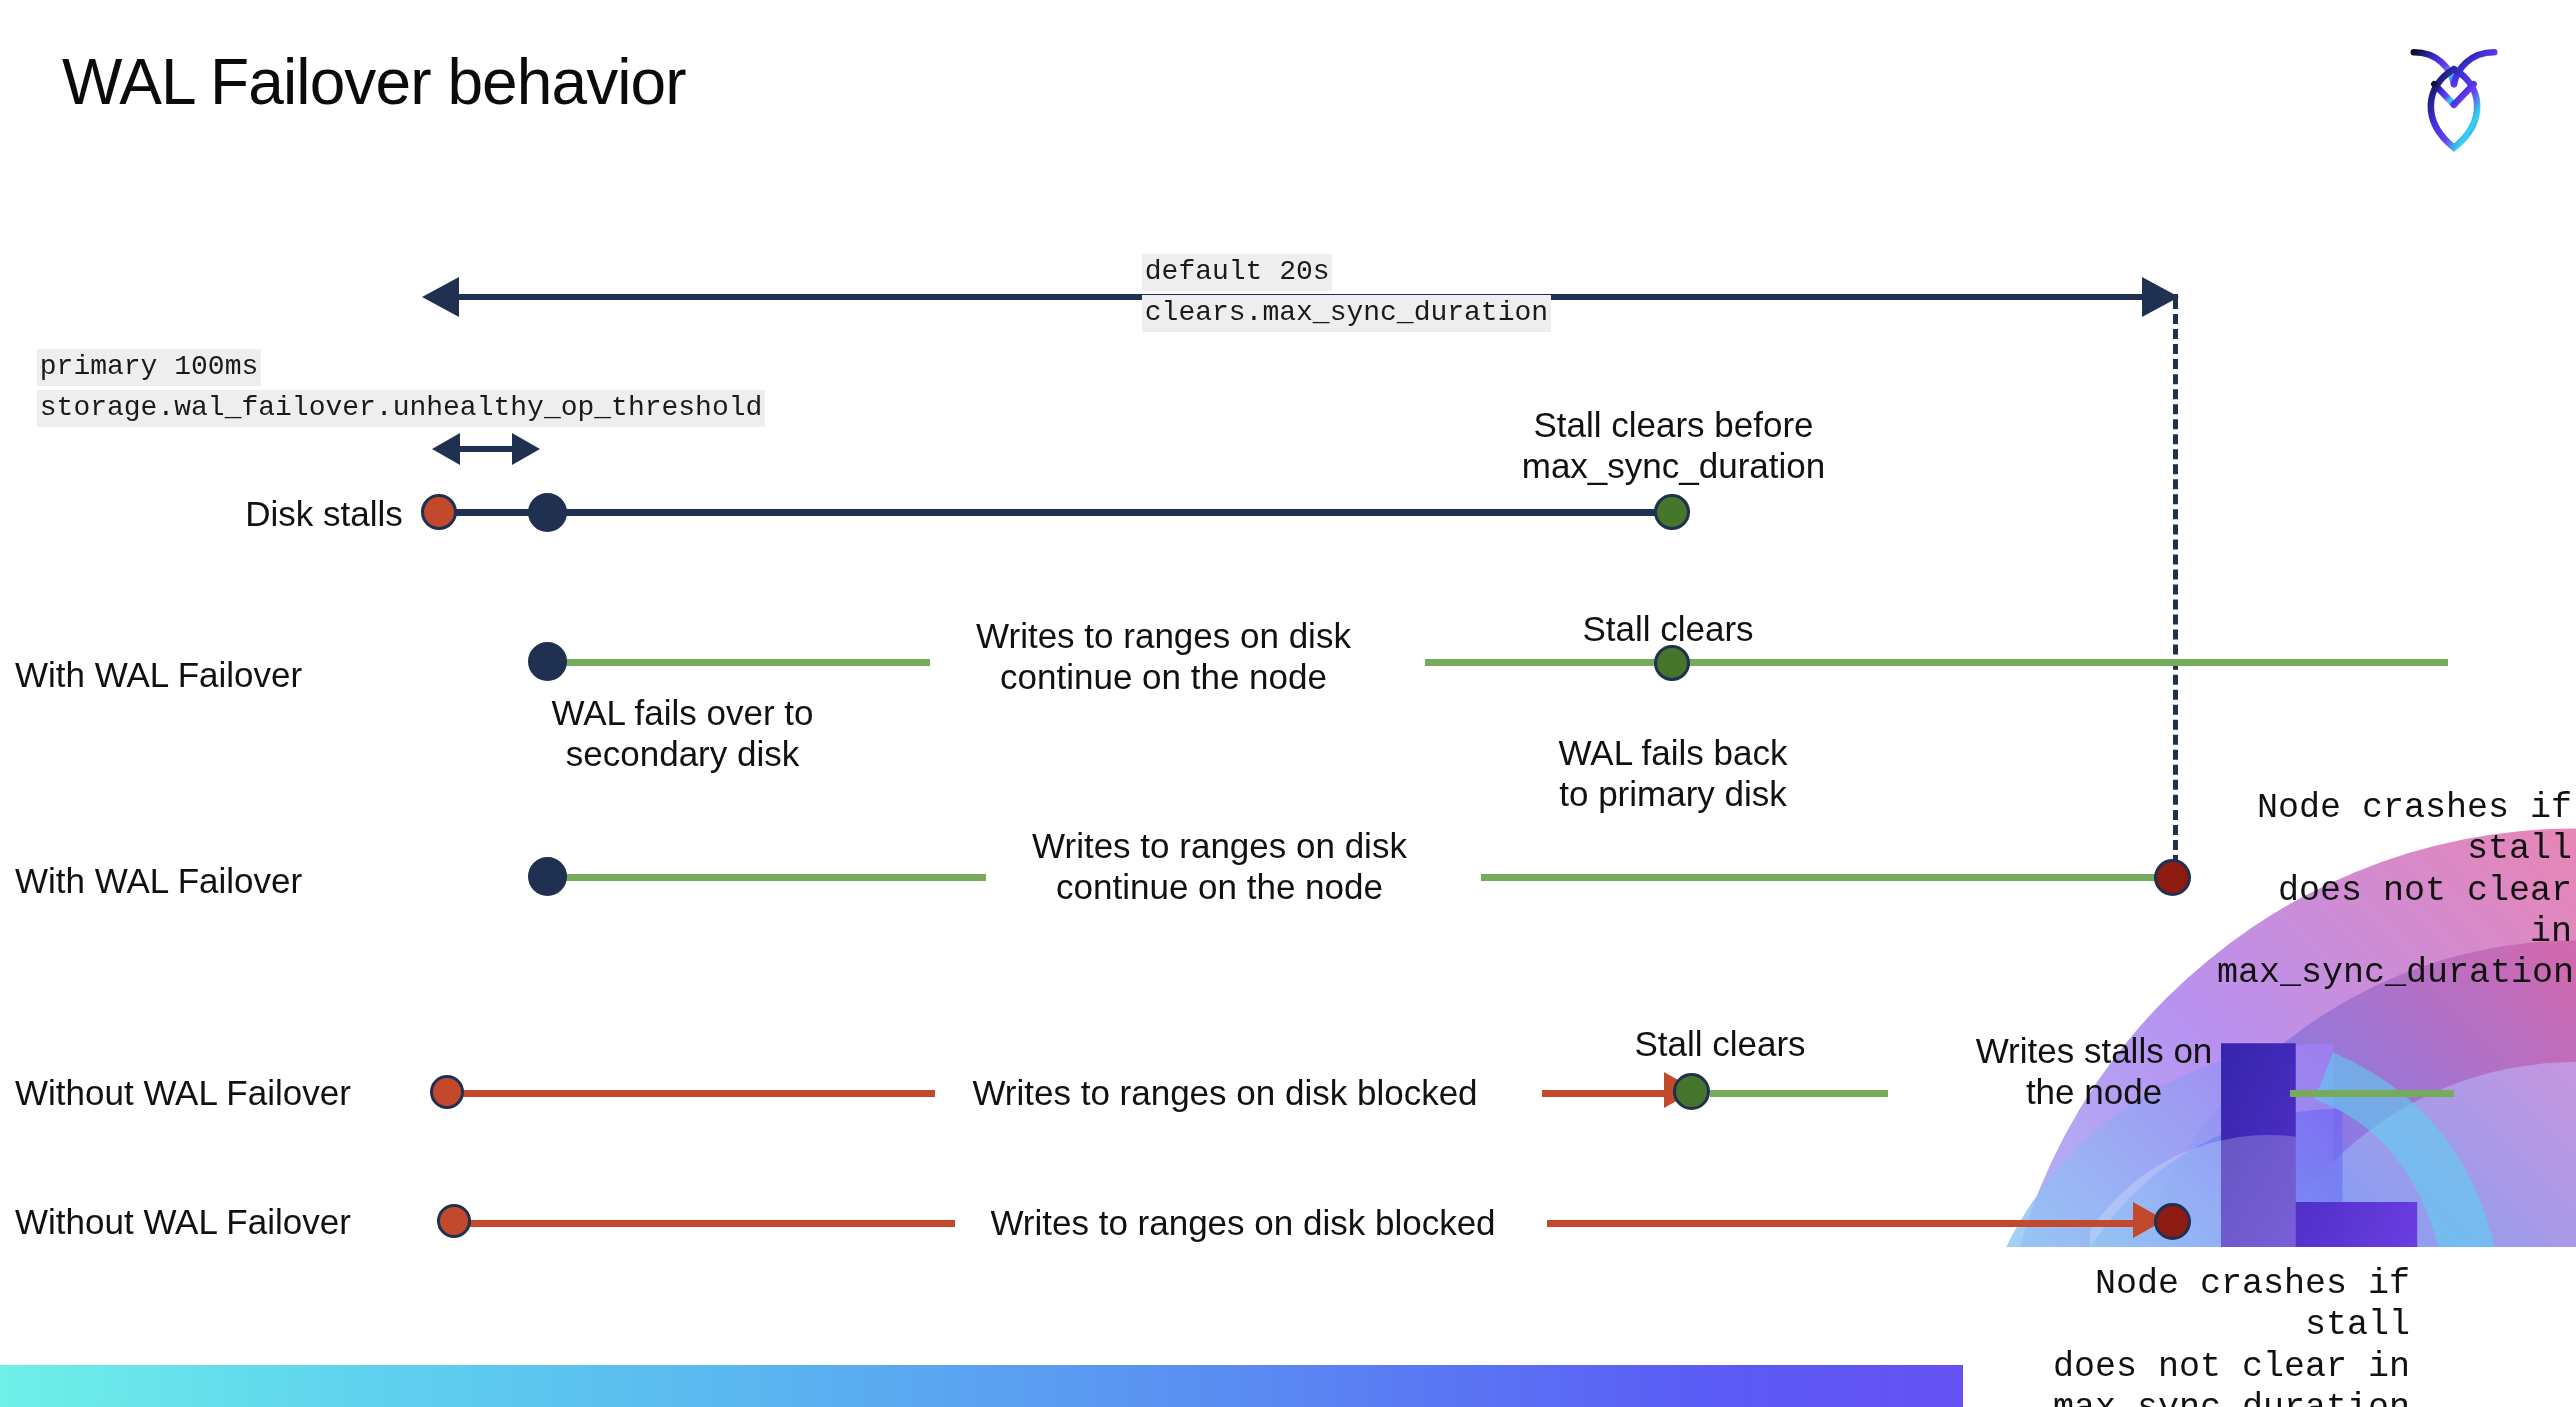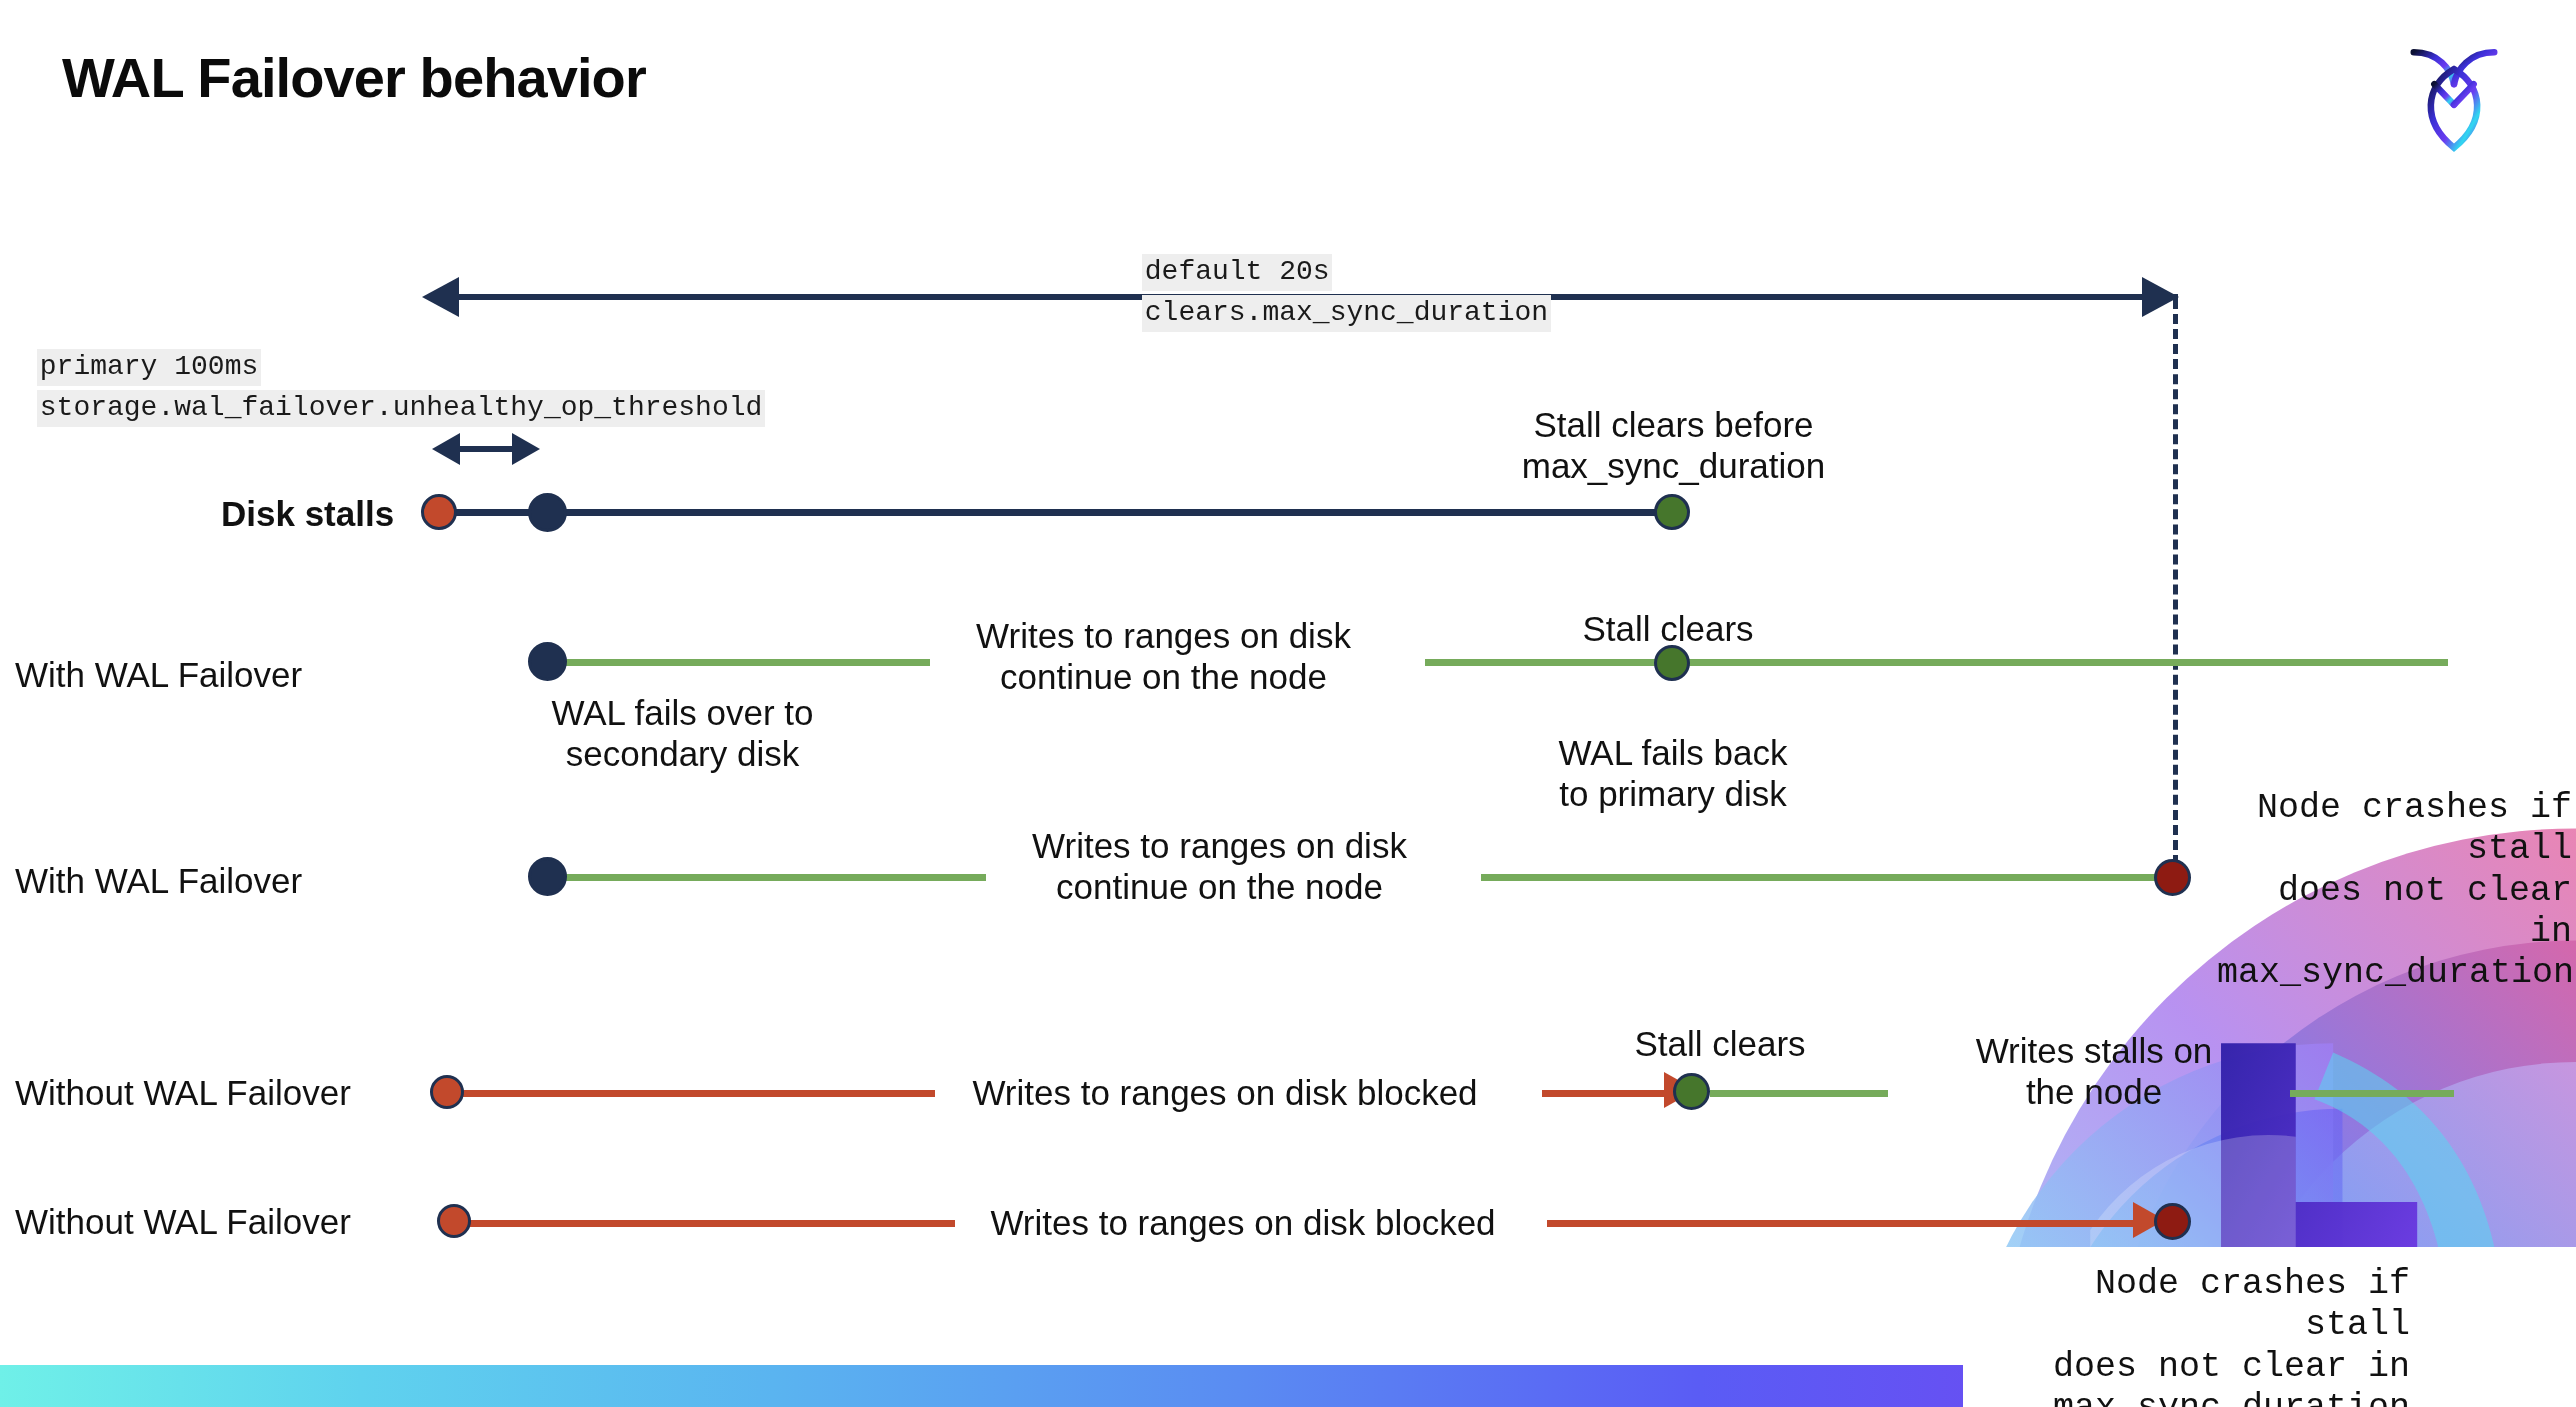--- a/index.html
+++ b/index.html
@@ -15,21 +15,21 @@
 
   
   #bottom-bar{
     position:absolute;left:0;bottom:0;width:2576px;height:43px;
     background:linear-gradient(90deg,#6ff0e8 0%,#5fd2ee 14%,#5ab4f0 30%,#5a8cf2 48%,#5a5cf5 66%,#6a4df2 80%,#7b3ff0 100%);
   }
 
   
   #title{
     position:absolute;left:62px;top:45px;
-    font-size:56px;font-weight:bold;color:#0b0b0b;
+    font-size:64px;font-weight:normal;color:#0b0b0b;
     letter-spacing:-0.9px;white-space:nowrap;
   }
 
   
   #logo{position:absolute;left:2393px;top:28px;width:122px;height:131px;}
 
   
   .code{
     position:absolute;
     font-family:"Liberation Mono", monospace;
@@ -162,21 +162,21 @@
 
   <div class="vdash" style="left:2173px;top:299px;height:581px;"></div>
 
   <div class="code" style="left:37px;top:349px;">primary 100ms</div>
   <div class="code" style="left:37px;top:390px;">storage.wal_failover.unhealthy_op_threshold</div>
 
   <div class="hline navy" style="left:458px;top:446px;width:56px;height:5.6px;"></div>
   <div class="ahead ahead-l-navy-sm" style="left:432px;top:433px;"></div>
   <div class="ahead ahead-r-navy-sm" style="left:512px;top:433px;"></div>
 
-  <div class="lbl" style="left: 221px; top: 493px; width: 206px; text-align: left; white-space: pre-line; font-weight: bold;">Disk stalls</div>
+  <div class="lbl" style="left: 221px; top: 493px; width: 206px; text-align: center; white-space: pre-line;">Disk stalls</div>
 
   <div class="hline navy" style="left:437px;top:509px;width:1236px;"></div>
   <div class="dot dot-red" style="left:421px;top:494px;width:36px;height:36px;"></div>
   <div class="dot dot-navy" style="left:528px;top:493px;width:39px;height:39px;"></div>
   <div class="dot dot-green" style="left:1654px;top:494px;width:36px;height:36px;"></div>
 
   <div class="lbl c" style="left: 1477px; top: 404px; width: 393px; white-space: pre-line;">Stall clears before
 max_sync_duration</div>
 
   <div class="lbl" style="left: 15px; top: 654px; width: 411px; text-align: left; white-space: pre-line;">With WAL Failover</div>

